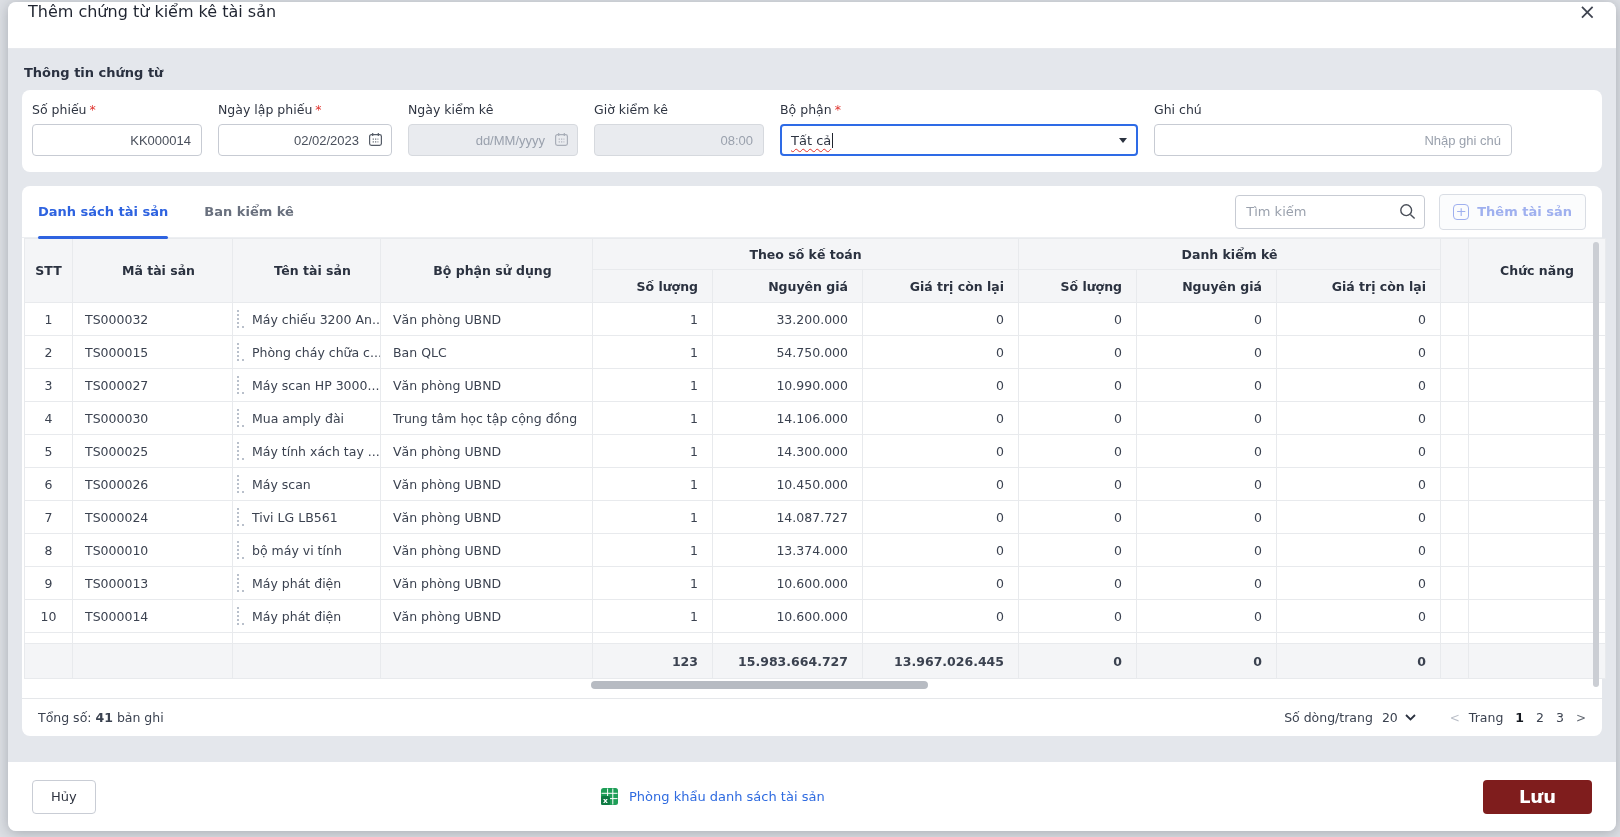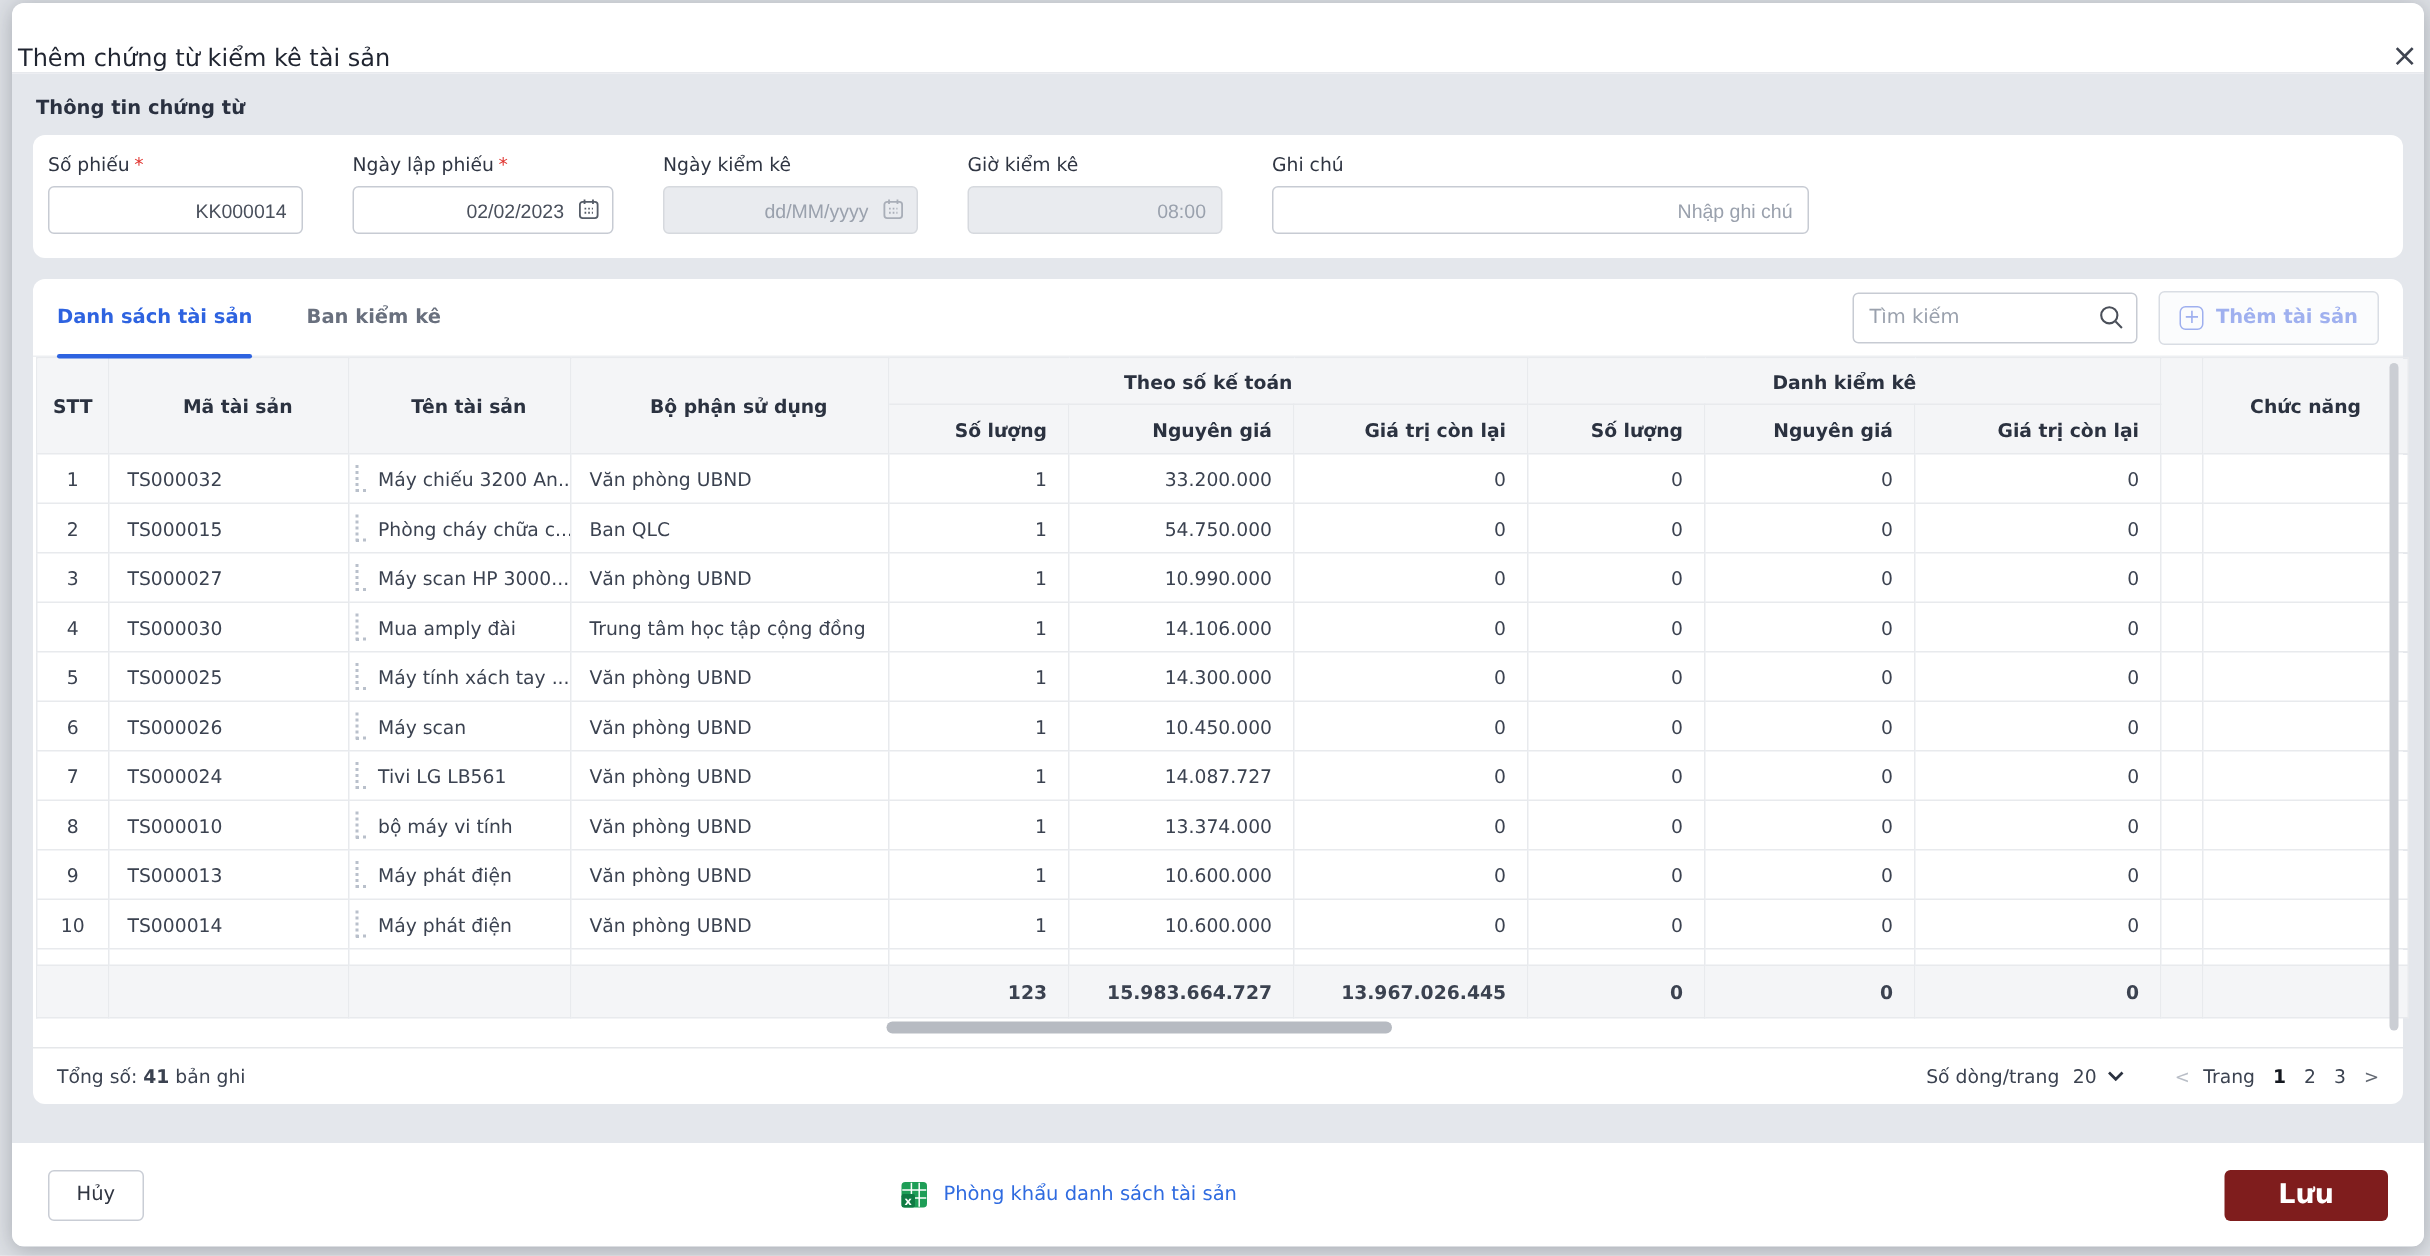--- a/index.html
+++ b/index.html
@@ -5,29 +5,29 @@
   * { box-sizing: border-box; margin: 0; padding: 0; }
   html,body { width:1620px; height:837px; overflow:hidden;
     font-family:"DejaVu Sans","Liberation Sans",sans-serif; background:#dde0e5; }
 
   .dialog { position:absolute; left:8px; right:4px; top:2px; bottom:6px;
     border-radius:8px; overflow:hidden; background:#e4e7ec;
     box-shadow:0 2px 14px rgba(30,35,45,.28); display:flex; flex-direction:column; }
 
   
   .titlebar { height:47px; background:#fff; border-bottom:1px solid #e7e9ed;
-    display:flex; align-items:flex-end; padding:0 4px; flex:none;gap:24px; }
+    display:flex; align-items:flex-start; padding:0 20px; flex:none;gap:24px; }
   .title { font-size:16px; color:#1f2430; font-weight:500; }
   .close { margin-left:auto; font-size:21px; color:#3f4450; cursor:pointer; line-height:1; }
 
   .dlg-body { flex:1; padding:0 14px; overflow:hidden; }
   .section-title { font-size:13px; font-weight:700; color:#2a3140; margin:16px 2px 10px; }
 
   
-  .form-panel { background:#fff; border-radius:8px; padding:12px 10px 16px; display:flex; gap:33px; }
+  .form-panel { background:#fff; border-radius:8px; padding:12px 10px 16px; display:flex; gap:16px; }
   .field { display:flex; flex-direction:column; }
   .field .lbl { font-size:12.5px; color:#2f3542; margin-bottom:7px; }
   .req { color:#e0342f; margin-left:3px; }
   .control { height:32px; border:1px solid #c7cbd3; border-radius:4px; background:#fff;
     font-size:13px; color:#4a505c; padding:0 10px; display:flex; align-items:center; width:100%;text-align:right; }
   input.control::placeholder { color:#9aa1ad; }
   .control:disabled, .control.disabled { background:#e9ebef; border-color:#d6d9de; color:#9aa1ad; }
   .iconwrap { position:relative; }
   .iconwrap .cal { position:absolute; right:9px; top:8px; }
   .iconwrap input { padding-right:32px; }
@@ -152,20 +152,28 @@
               <line x1="5" y1="1" x2="5" y2="4.3"></line>
               <line x1="11" y1="1" x2="11" y2="4.3"></line>
               <line x1="5" y1="7.5" x2="11" y2="7.5" stroke-dasharray="1.2 1.4"></line>
               <line x1="5" y1="10.5" x2="11" y2="10.5" stroke-dasharray="1.2 1.4"></line>
             </svg>
         </span>
       </div>
       <div class="field f4">
         <span class="lbl">Giờ kiểm kê</span>
         <input class="control disabled" disabled="" value="08:00" style="">
+      </div>
+      <div class="field f5">
+        <span class="lbl"><span>Bộ phận</span><span class="req">*</span></span>
+        <div class="control select-focused">
+          <span class="sel-text">Tất cả</span>
+            <span class="caret"></span>
+          <span class="dd-arrow"></span>
+        </div>
       </div>
       <div class="field f6">
         <span class="lbl">Ghi chú</span>
         <input class="control" placeholder="Nhập ghi chú" style="">
       </div>
     </div>
 
     <div class="main-panel">
       <div class="tabs-row">
         <div class="tab active">Danh sách tài sản</div>

